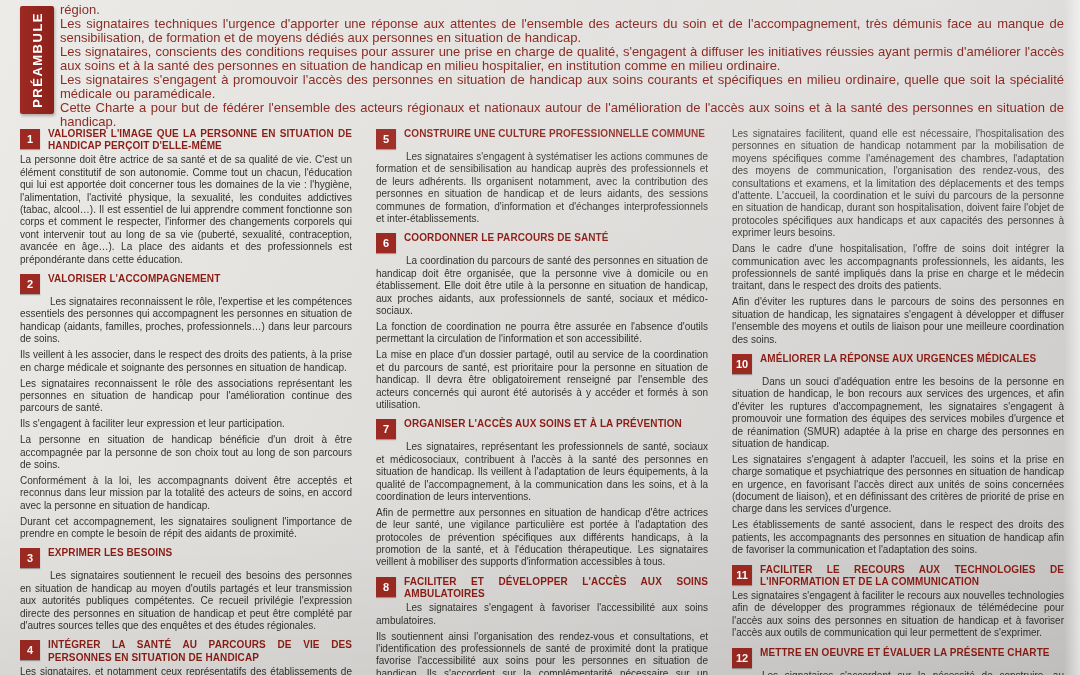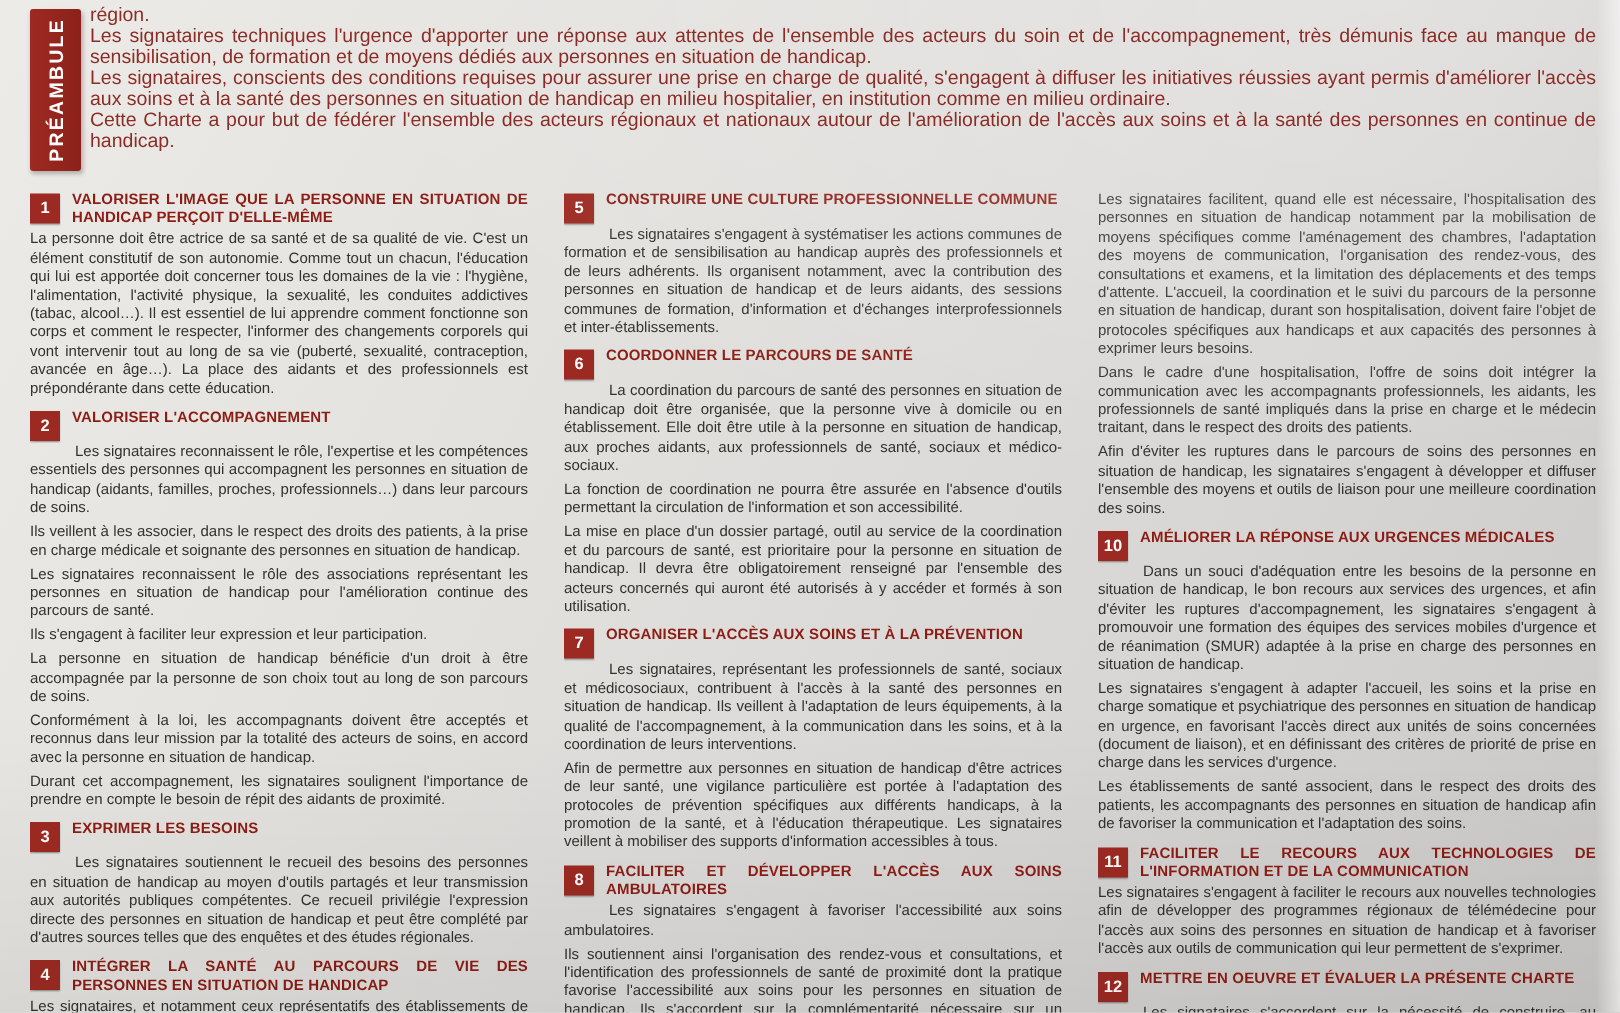--- a/index.html
+++ b/index.html
@@ -76,21 +76,22 @@
 
 <div class="page">
   <div class="preamble">
     <div class="ribbon">
       <span>PRÉAMBULE</span>
     </div>
     <div class="pre-text">
         <p>région.</p>
         <p>Les signataires techniques l'urgence d'apporter une réponse aux attentes de l'ensemble des acteurs du soin et de l'accompagnement, très démunis face au manque de sensibilisation, de formation et de moyens dédiés aux personnes en situation de handicap.</p>
         <p>Les signataires, conscients des conditions requises pour assurer une prise en charge de qualité, s'engagent à diffuser les initiatives réussies ayant permis d'améliorer l'accès aux soins et à la santé des personnes en situation de handicap en milieu hospitalier, en institution comme en milieu ordinaire.</p>
-        <p>Cette Charte a pour but de fédérer l'ensemble des acteurs régionaux et nationaux autour de l'amélioration de l'accès aux soins et à la santé des personnes en continue de handicap.</p>
+        <p>Les signataires s'engagent à promouvoir l'accès des personnes en situation de handicap aux soins courants et spécifiques en milieu ordinaire, quelle que soit la spécialité médicale ou paramédicale.</p>
+        <p>Cette Charte a pour but de fédérer l'ensemble des acteurs régionaux et nationaux autour de l'amélioration de l'accès aux soins et à la santé des personnes en situation de handicap.</p>
       </div>
   </div>
   <div class="columns">
       <div class="col">
         <section class="sec">
           <div class="sec-head">
             <span class="badge">1</span>
             <h2 class="sec-title">VALORISER L'IMAGE QUE LA PERSONNE EN SITUATION DE HANDICAP PERÇOIT D'ELLE-MÊME</h2>
           </div>
           <p class="body-p">La personne doit être actrice de sa santé et de sa qualité de vie. C'est un élément constitutif de son autonomie. Comme tout un chacun, l'éducation qui lui est apportée doit concerner tous les domaines de la vie : l'hygiène, l'alimentation, l'activité physique, la sexualité, les conduites addictives (tabac, alcool…). Il est essentiel de lui apprendre comment fonctionne son corps et comment le respecter, l'informer des changements corporels qui vont intervenir tout au long de sa vie (puberté, sexualité, contraception, avancée en âge…). La place des aidants et des professionnels est prépondérante dans cette éducation.</p>

